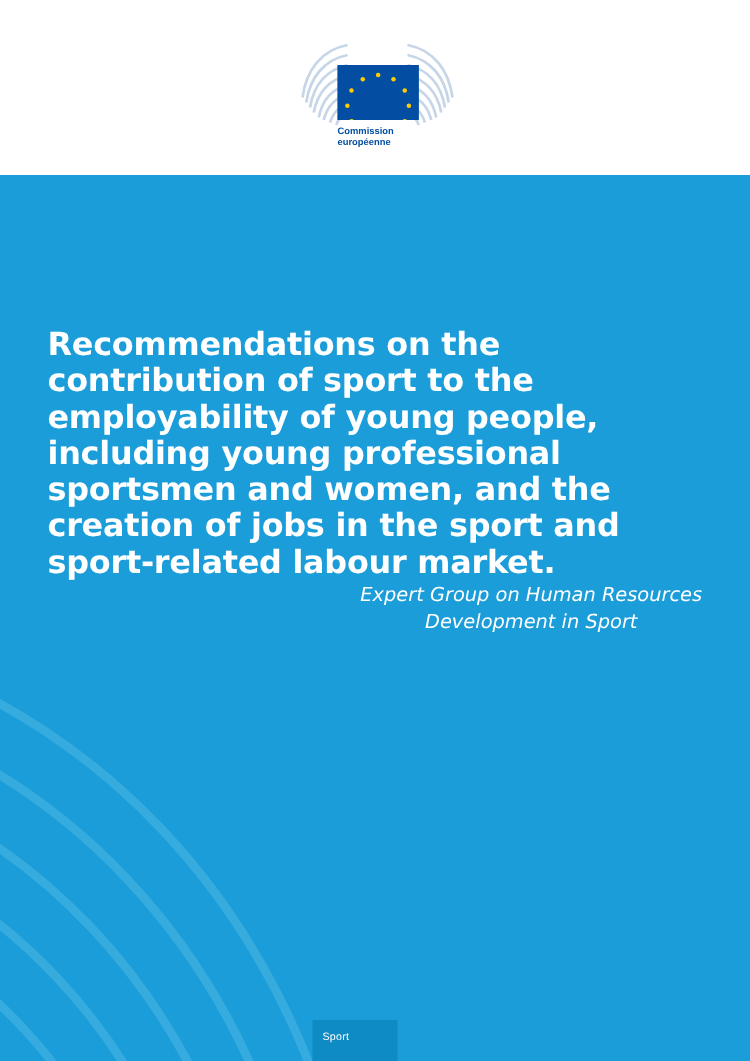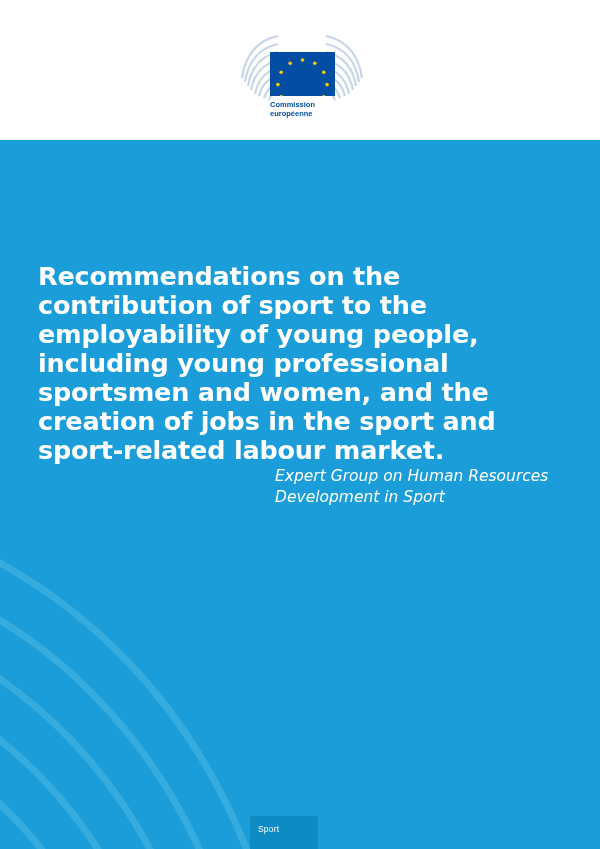--- a/index.html
+++ b/index.html
@@ -106,20 +106,21 @@
     position: absolute;
     left: 275px;
     top: 466px;
     width: 300px;
     color: #ffffff;
     font-size: 15.5px;
     line-height: 21px;
     font-style: italic;
     z-index: 5;
     font-family: "DejaVu Sans", sans-serif;
+    text-align: center;
   }
   
   .footer-tab {
     position: absolute;
     left: 250px;
     top: 801px;
     width: 68px;
     height: 64px;
     background: #0f8bc4;
     z-index: 5;

